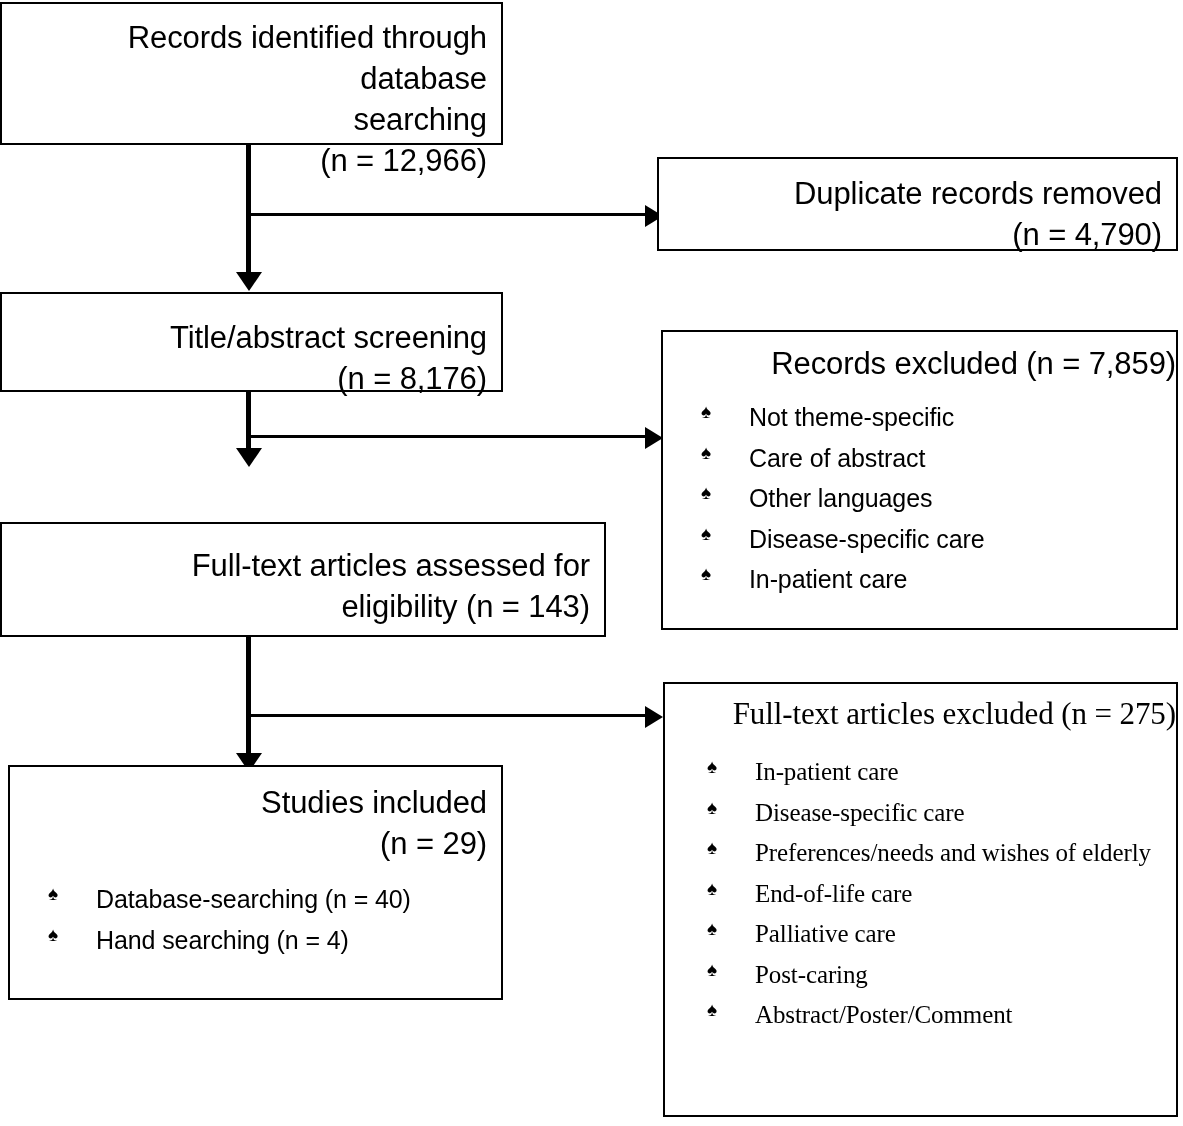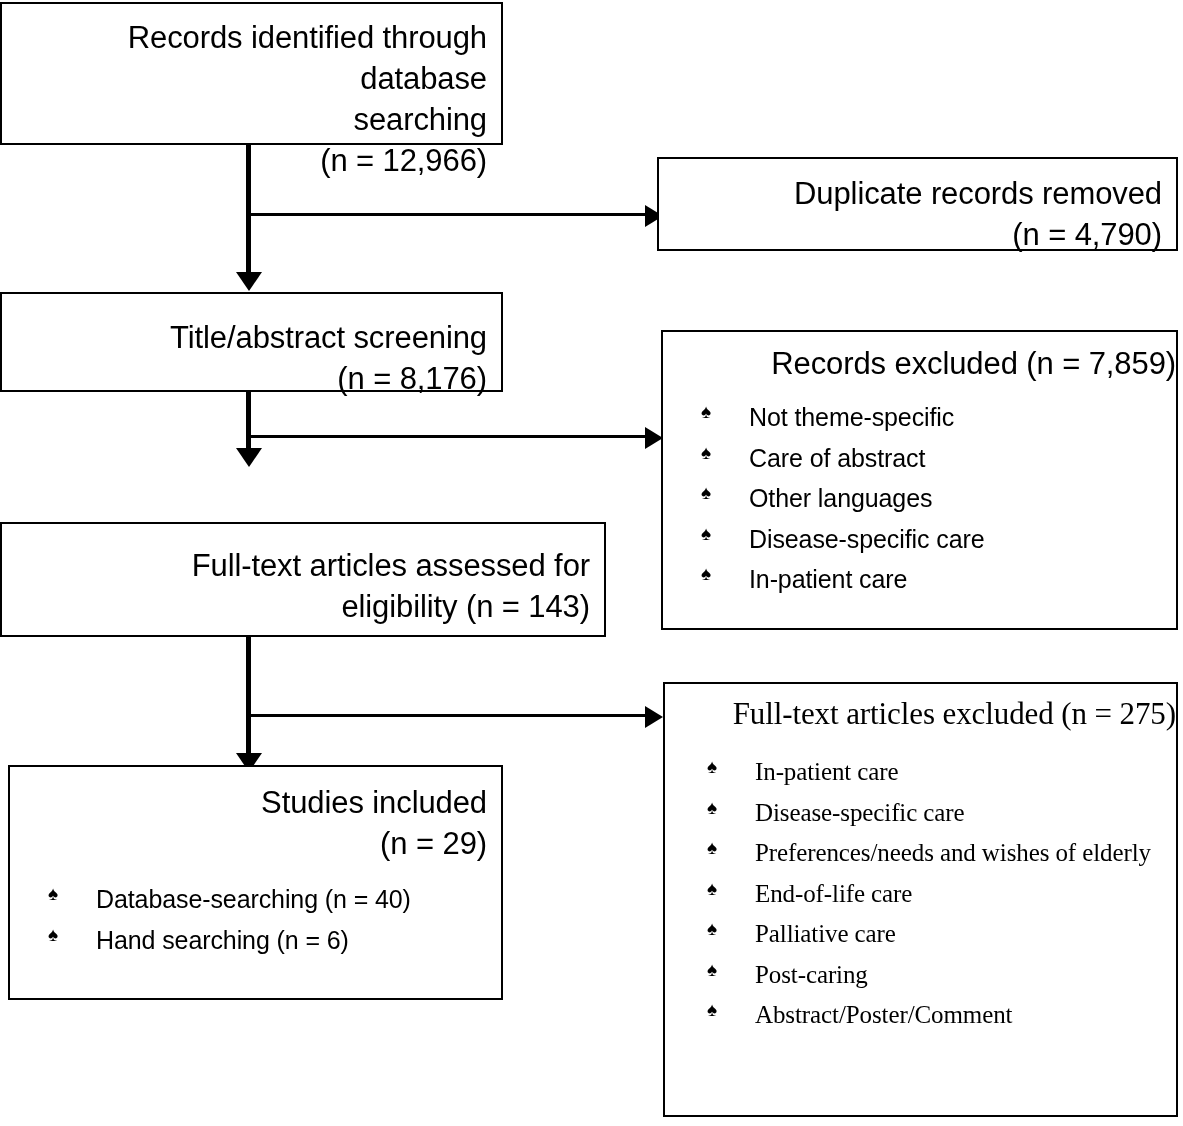--- a/index.html
+++ b/index.html
@@ -207,18 +207,18 @@
       <div>Studies included</div>
       <div>(n = 29)</div>
     </div>
     <ul class="bullets" style="position:absolute; top:112px; left:30px; right:10px;">
       <li>
         <span class="bullet-glyph">♠</span>
         <span>Database-searching (n = 40)</span>
       </li>
       <li>
         <span class="bullet-glyph">♠</span>
-        <span>Hand searching (n = 6)</span>
+        <span>Hand searching (n = 4)</span>
       </li>
     </ul>
   </div>
 
 </div>
 
 </body></html>

